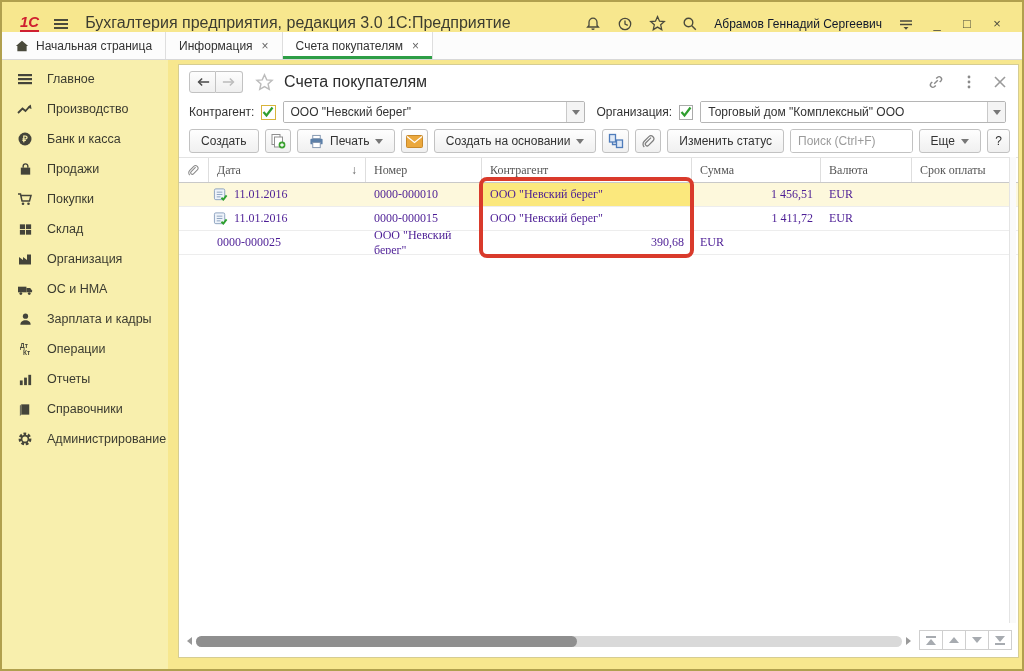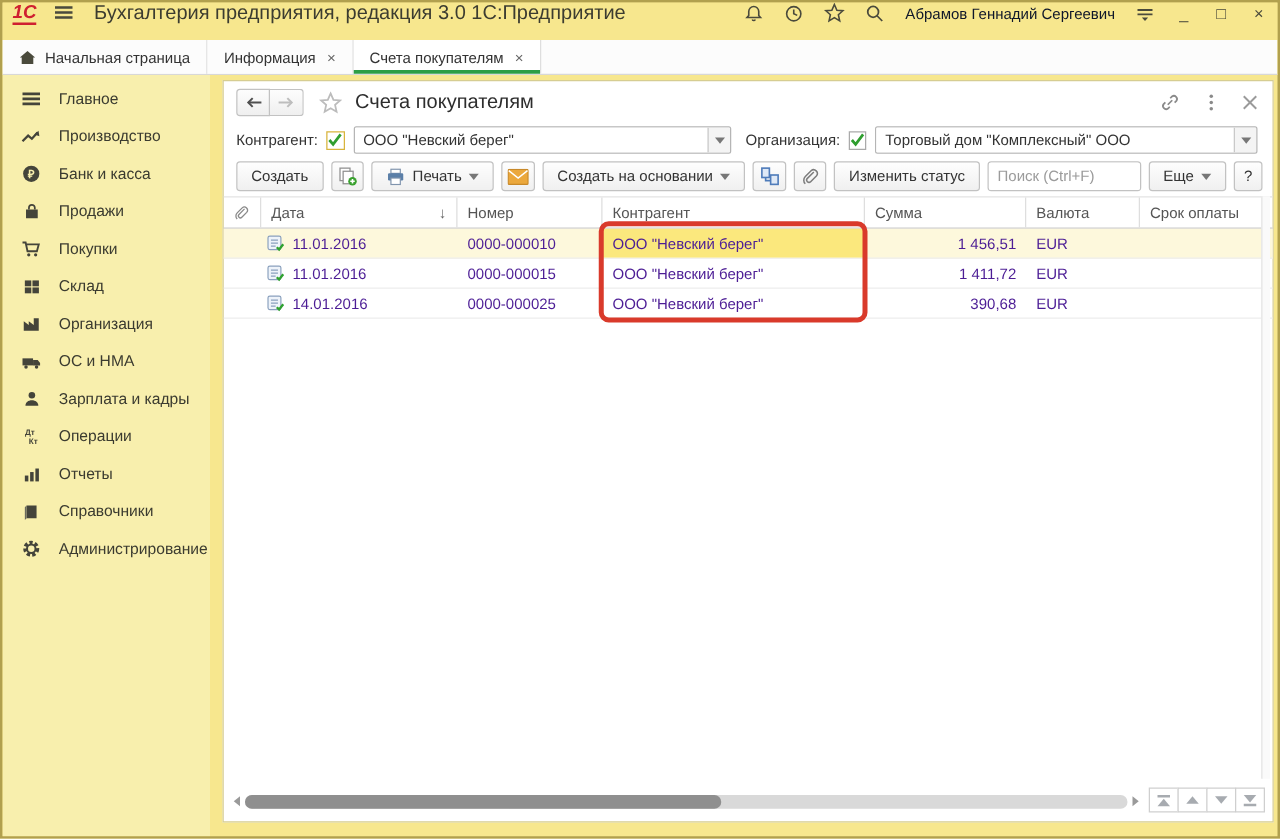--- a/index.html
+++ b/index.html
@@ -1,20 +1,20 @@
 <!DOCTYPE html>
 <html><head>
 <meta charset="utf-8">
 <style>
   * { margin:0; padding:0; box-sizing:border-box; }
   html,body { width:1024px; height:671px; font-family:"Liberation Sans", sans-serif; }
   .window { width:1024px; height:671px; border:2px solid #b1a04e; background:#f7e78e; display:flex; flex-direction:column; overflow:hidden; }
 
   
-  .titlebar { height:30px; display:flex; align-items:flex-start; padding:0 8px; background:#f7e78e; flex:0 0 auto; }
+  .titlebar { height:30px; display:flex; align-items:flex-end; padding:0 18px; background:#f7e78e; flex:0 0 auto; }
   .logo { color:#cf2030; font-weight:bold; font-size:15px; font-style:italic; line-height:1; border-bottom:2px solid #cf2030; padding-bottom:1px; }
   .burger { margin-left:14px; display:flex; }
   .titlebar-title { margin-left:16px; font-size:16px; color:#3c3c30; }
   .tb-right { margin-left:auto; display:flex; align-items:center; gap:16px; }
   .tb-ic { display:flex; align-items:center; cursor:pointer; }
   .username { font-size:12px; color:#0f172a; }
   .winctl { font-size:13px; color:#4a4a3c; width:14px; text-align:center; cursor:pointer; }
 
   
   .tabbar { height:28px; background:#fcfcfc; border-bottom:1px solid #d8d8d8; display:flex; align-items:stretch; flex:0 0 auto; }
@@ -56,21 +56,21 @@
 
   
   .toolbar { height:32px; display:flex; align-items:center; padding:0 8px 0 10px; gap:6px; }
   .btn { display:inline-flex; align-items:center; justify-content:center; gap:6px; height:24px; padding:0 11px; background:linear-gradient(#fefefe,#f0f0f0); border:1px solid #c2c2c2; border-radius:3px; font-size:12px; color:#333; cursor:pointer; white-space:nowrap; }
   .icon-btn { width:30px; padding:0; }
   .search { width:140px; height:24px; border:1px solid #c2c2c2; border-radius:3px; background:#fff; display:flex; align-items:stretch; overflow:hidden; }
   .search input { border:none; outline:none; flex:1; padding:0 7px; font-size:12px; color:#333; font-family:"Liberation Sans", sans-serif; }
   .search input::placeholder { color:#9b9b9b; }
 
   
-  .tgrid { display:grid; grid-template-columns:30px 157px 116px 210px 129px 91px minmax(0,1fr); align-items:center; }
+  .tgrid { display:grid; grid-template-columns:30px 157px 116px 210px 129px 91px minmax(0,1fr); align-items:center;font-family:Liberation Serif, serif; }
   .thead { height:26px; color:#555; border-bottom:1px solid #c9c9c9; border-top:1px solid #e3e3e3; }
   .thead > div { padding:0 8px; height:100%; display:flex; align-items:center; border-right:1px solid #dedede; }
   .thead > div:last-child { border-right:none; }
   .th-date { justify-content:space-between; }
   .sort-arrow { color:#666; }
   .trow { height:24px; color:#4c1d95; border-bottom:1px solid #ededed; }
   .trow > div { padding:0 8px; height:100%; display:flex; align-items:center; overflow:hidden; }
   .cell-date { gap:6px; padding-left:4px !important; }
   .cell-num { }
   .cell-amount { justify-content:flex-end; }
@@ -499,34 +499,20 @@
           </div>
           <div class="cell-num">0000-000015</div>
           <div class="cell-party">ООО "Невский берег"</div>
           <div class="cell-amount">1 411,72</div>
           <div>EUR</div>
           <div></div>
         </div>
 
         <div class="tgrid trow">
           <div></div>
-          <div class="cell-date">
-            <span>
-              <svg width="15" height="15" viewBox="0 0 16 16">
-                  <rect x="1.5" y="2" width="11" height="11.5" rx="1.5" fill="#eef3fa" stroke="#8aa0bd"></rect>
-                  <g stroke="#8aa0bd">
-                    <line x1="4" y1="5.5" x2="10" y2="5.5"></line>
-                    <line x1="4" y1="8" x2="10" y2="8"></line>
-                    <line x1="4" y1="10.5" x2="8" y2="10.5"></line>
-                  </g>
-                  <polyline points="9,11.5 11,13.5 14.5,9" fill="none" stroke="#2fa12f" stroke-width="2"></polyline>
-                </svg>
-            </span>
-            <span>14.01.2016</span>
-          </div>
           <div class="cell-num">0000-000025</div>
           <div class="cell-party">ООО "Невский берег"</div>
           <div class="cell-amount">390,68</div>
           <div>EUR</div>
           <div></div>
         </div>
 
         <div class="annotation"></div>
 
         <div class="vscroll"></div>

